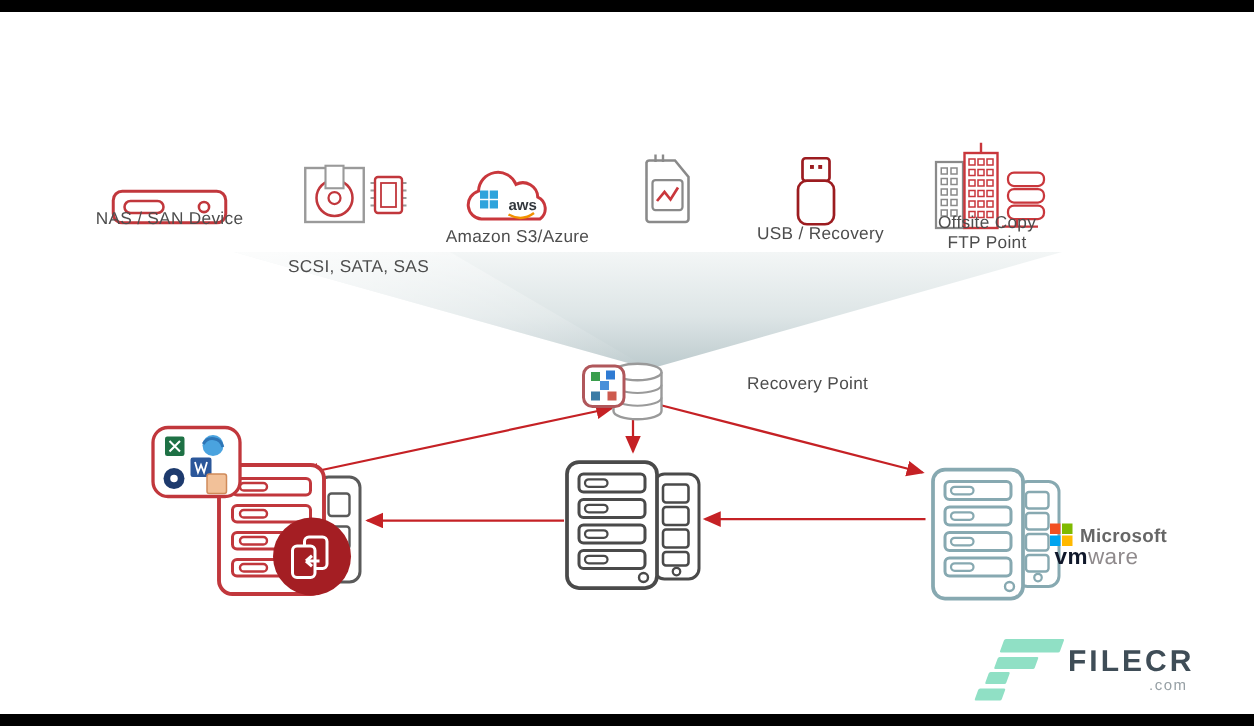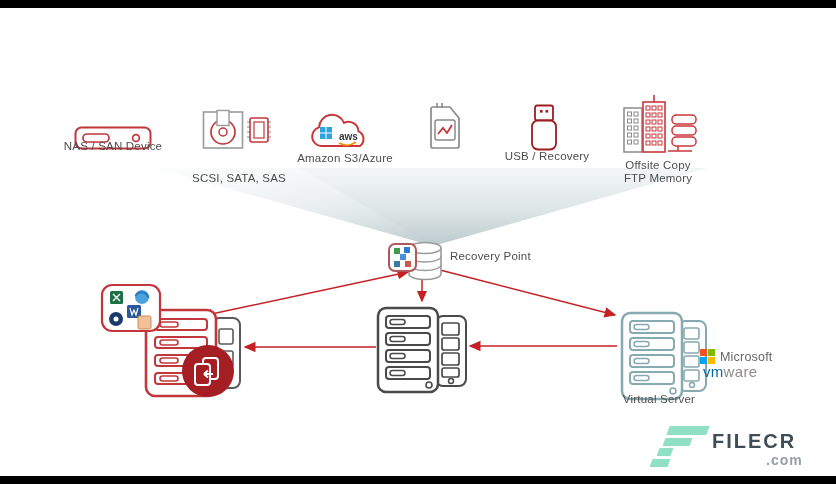--- a/index.html
+++ b/index.html
@@ -8,32 +8,32 @@
     font-family:"Liberation Sans",sans-serif;
   }
   .bar{position:absolute;left:0;width:836px;height:8px;background:#000;}
   .bar.top{top:0;}
   .bar.bottom{bottom:0;}
   .abs{position:absolute;}
   .label{
     position:absolute;font-size:11.5px;color:#4d4d4d;text-align:center;
     line-height:13px;letter-spacing:0.2px;white-space:nowrap;
   }
-  .label.left{text-align:left;}
+  .label.left{text-align:left;margin-left:48px;}
   .ms-logo{position:absolute;display:flex;align-items:center;}
   .ms-grid{display:grid;grid-template-columns:7px 7px;grid-template-rows:7px 7px;gap:1px;}
   .ms-sq{width:7px;height:7px;}
-  .ms-text{margin-left:5px;font-size:12.5px;font-weight:400;color:#666;letter-spacing:0.2px;}
+  .ms-text{margin-left:5px;font-size:12.5px;font-weight:700;color:#666;letter-spacing:0.2px;}
   .vmware{position:absolute;font-size:15px;letter-spacing:0.3px;}
-  .vmware .vm{font-weight:400;color:#0369a1;}
+  .vmware .vm{font-weight:700;color:#0f172a;}
   .vmware .ware{font-weight:400;color:#8f8a8c;margin-top:13px;}
   .filecr{position:absolute;width:170px;height:56px;text-align:right;}
   .filecr .fbar{position:absolute;transform:skewX(-20deg);border-radius:1px;}
   .filecr .fname{position:absolute;font-size:20px;font-weight:700;letter-spacing:2px;color:#3f4d57;}
-  .filecr .ftld{position:absolute;font-size:14px;font-weight:700;color:#97a0a5;letter-spacing:1px;}
+  .filecr .ftld{position:absolute;font-size:10px;font-weight:400;color:#97a0a5;letter-spacing:1px;}
 </style>
 </head>
 <body>
 
 <div id="stage">
 
   <div class="bar top"></div>
   <div class="bar bottom"></div>
 
   <svg class="abs" style="left:0;top:0" width="836" height="484">
@@ -145,23 +145,23 @@
         <rect x="38" y="46" width="4" height="4"></rect>
     </g>
     <g fill="#fff" stroke="#c9373c" stroke-width="1.5">
       <rect x="52" y="20" width="24" height="9" rx="4"></rect>
       <rect x="52" y="31" width="24" height="9" rx="4"></rect>
       <rect x="52" y="42" width="24" height="9" rx="4"></rect>
     </g>
     <line x1="58" y1="51" x2="58" y2="56" stroke="#c9373c" stroke-width="1.5"></line>
     <line x1="48" y1="56" x2="72" y2="56" stroke="#c9373c" stroke-width="1.5"></line>
   </svg>
-  <div class="label" style="left:588px;top:159px;width:140px">
+  <div class="label" style="left:588px;top:143px;width:140px">
     <div>Offsite Copy</div>
-    <div>FTP Memory</div>
+    <div>FTP Point</div>
   </div>
 
   <svg class="abs" style="left:0;top:0" width="836" height="484">
     <defs>
       <marker id="ah" markerWidth="9" markerHeight="8" refX="7" refY="3.5" orient="auto-start-reverse">
         <path d="M0,0 L8,3.5 L0,7 z" fill="#c52125"></path>
       </marker>
     </defs>
     <g stroke="#c52125" stroke-width="1.5" fill="none">
       <line x1="202" y1="316" x2="408" y2="272" marker-start="url(#ah)" marker-end="url(#ah)"></line>
@@ -270,21 +270,20 @@
       <rect x="18" y="69" width="44" height="12" rx="3"></rect>
     </g>
     <g fill="none" stroke="#87a9b1" stroke-width="1.5">
       <rect x="22" y="21.5" width="15" height="5" rx="2.5"></rect>
       <rect x="22" y="38.5" width="15" height="5" rx="2.5"></rect>
       <rect x="22" y="55.5" width="15" height="5" rx="2.5"></rect>
       <rect x="22" y="72.5" width="15" height="5" rx="2.5"></rect>
     </g>
     <circle cx="61" cy="88" r="3" fill="none" stroke="#87a9b1" stroke-width="1.6"></circle>
   </svg>
-  <div class="label" style="left:584px;top:393px;width:150px">Virtual Server</div>
 
   <div class="ms-logo" style="left:700px;top:349px">
     <div class="ms-grid">
       <div class="ms-sq" style="background:#f25022"></div>
       <div class="ms-sq" style="background:#7fba00"></div>
       <div class="ms-sq" style="background:#00a4ef"></div>
       <div class="ms-sq" style="background:#ffb900"></div>
     </div>
     <span class="ms-text">Microsoft</span>
   </div>

